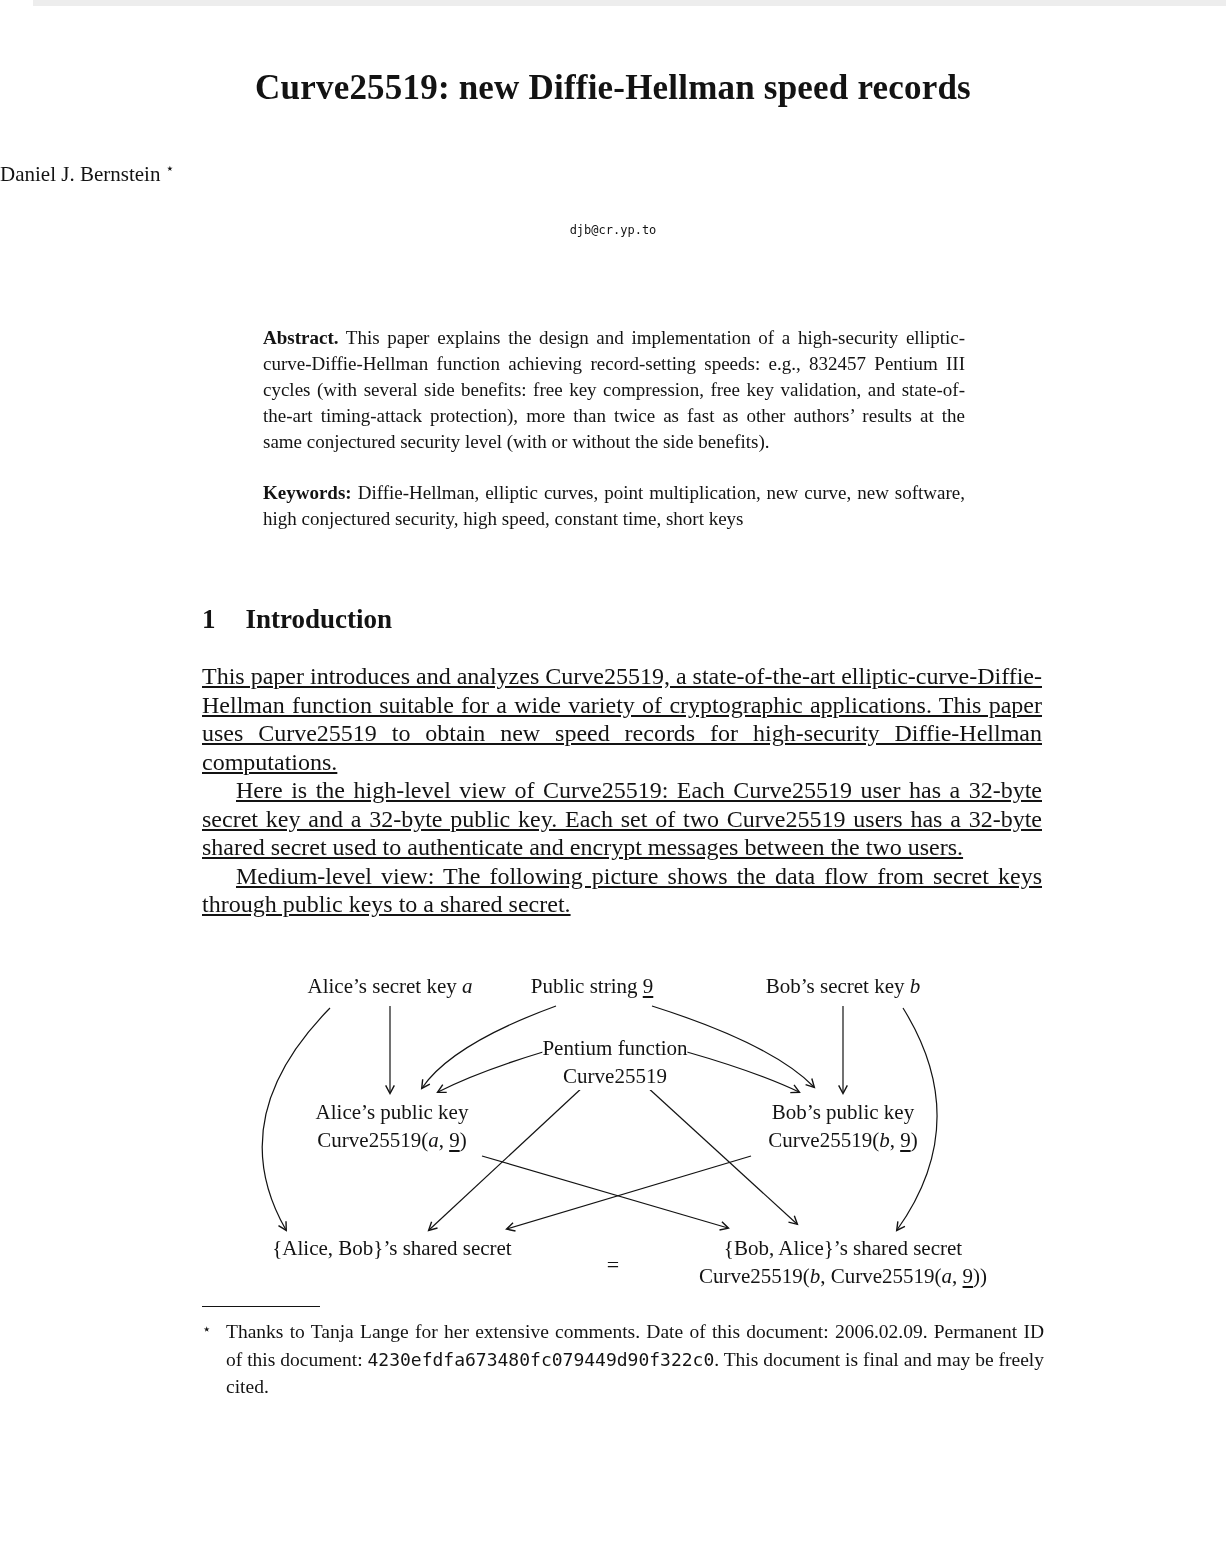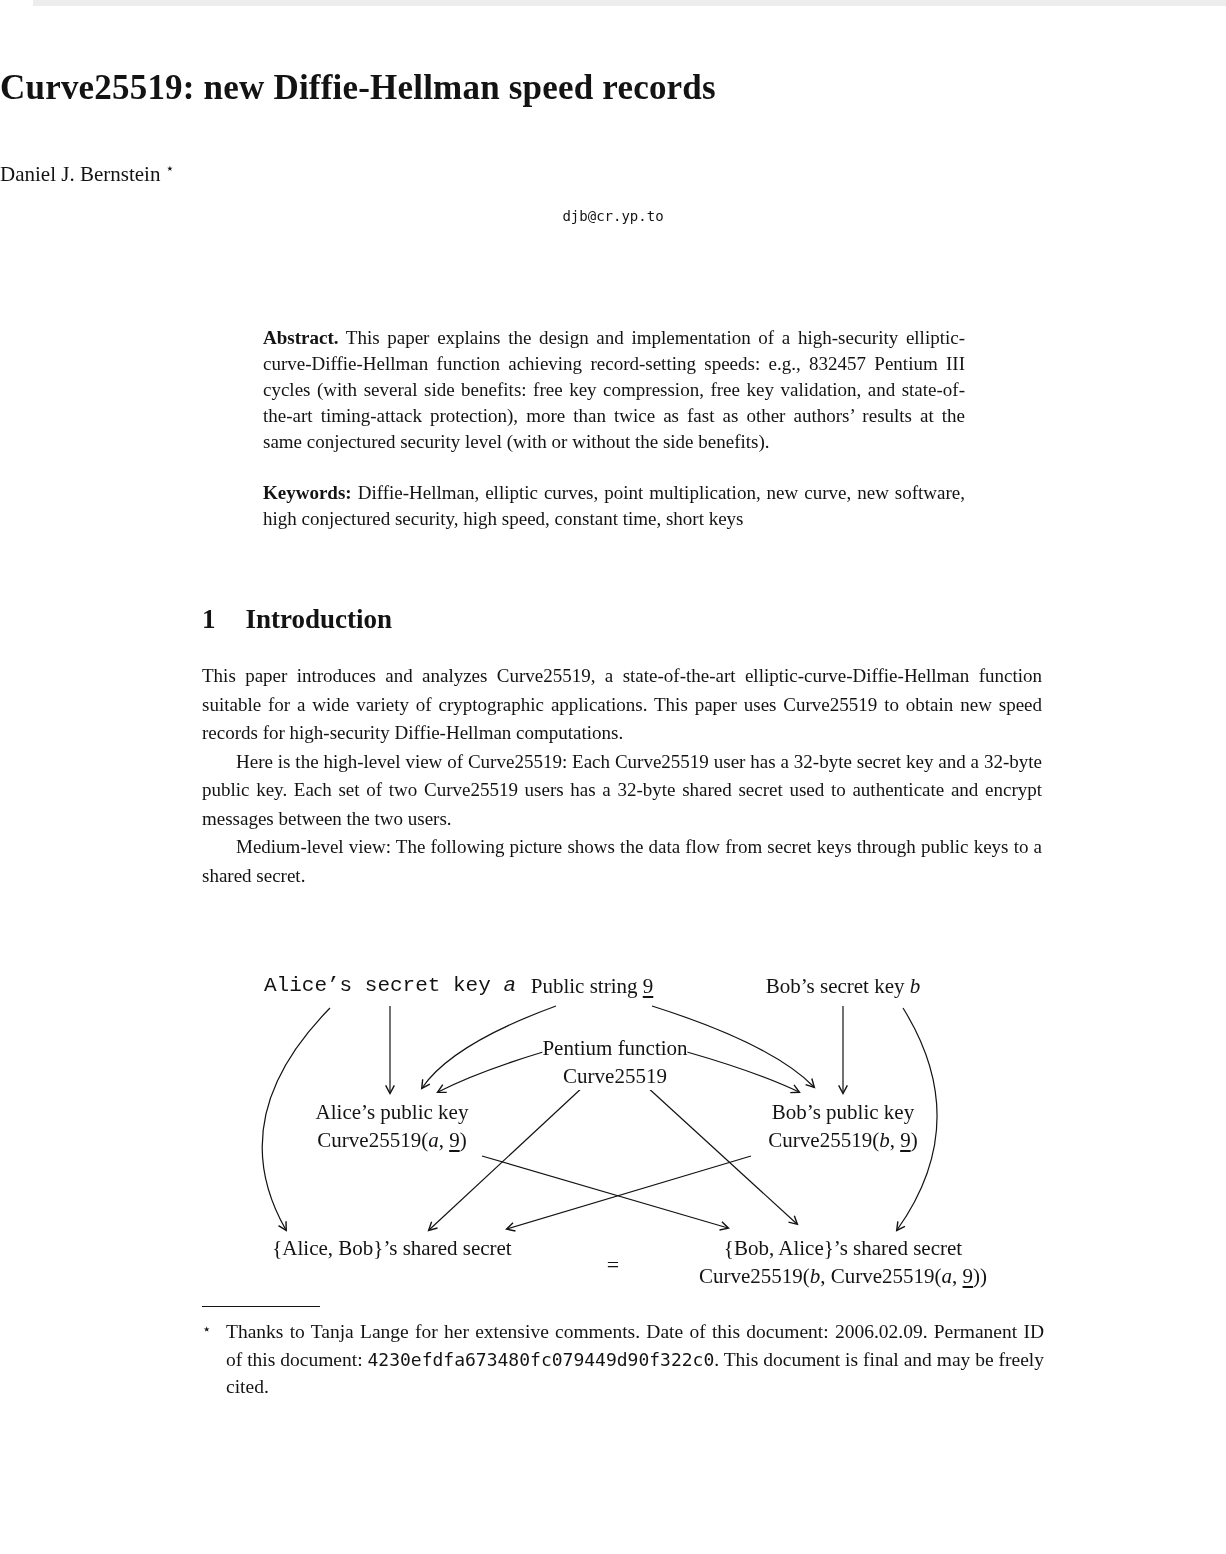--- a/index.html
+++ b/index.html
@@ -4,43 +4,43 @@
 <style>
   html,body { margin:0; padding:0; background:#ffffff; }
   .page {
     position:relative; width:1226px; height:1554px; background:#ffffff;
     font-family:"Liberation Serif", serif; color:#131313; overflow:hidden;
   }
   .top-strip { position:absolute; top:0; left:33px; right:0; height:6px; background:#ededed; }
 
   .title {
     position:absolute; top:68px; left:0; width:100%;
-    text-align:left; font-weight:bold; font-size:35px; letter-spacing:0.2px;
+    text-align:center; font-weight:bold; font-size:35px; letter-spacing:0.2px;
   }
   .author { position:absolute; top:160px; left:0; width:100%; text-align:left; font-size:21px; }
   .author .star { font-size:14px; vertical-align:super; margin-left:5px; }
   .email {
-    position:absolute; top:208px; left:0; width:100%; text-align:center;
-    font-family:"DejaVu Sans Mono", monospace; font-size:14px;
+    position:absolute; top:223px; left:0; width:100%; text-align:center;
+    font-family:"DejaVu Sans Mono", monospace; font-size:12px;
   }
 
   .abstract-block, .keywords-block {
     position:absolute; left:263px; width:702px;
     font-size:19px; line-height:26px; text-align:justify;
   }
   .abstract-block { top:325px; }
   .keywords-block { top:480px; }
   .lead-label { font-weight:bold; }
 
   .section-heading { position:absolute; top:604px; left:202px; font-size:27px; font-weight:bold; }
   .section-number { display:inline-block; margin-right:30px; }
 
   .body-text {
     position:absolute; top:662px; left:202px; width:840px;
-    font-size:19px; line-height:28.5px; text-align:justify;
+    font-size:24px; line-height:28.5px; text-align:justify;text-decoration:underline;
   }
   .body-text p { margin:0; }
   .body-text p.indent { text-indent:34px; }
 
   .diagram { position:absolute; top:960px; left:0; width:1226px; height:352px; font-size:21px; }
   .diagram svg { position:absolute; top:0; left:0; width:1226px; height:352px; }
   .dnode { position:absolute; transform:translateX(-50%); text-align:center; line-height:28px; white-space:nowrap; background:#fff; }
   .mvar { font-style:italic; }
   .gnum { text-decoration:underline; text-underline-offset:3px; }
   .equals { position:absolute; transform:translateX(-50%); font-size:22px; }
@@ -101,21 +101,21 @@
         <path d="M843,46 L843,133" marker-end="url(#arr)"></path>
         <path d="M330,48 Q222,158 286,270" marker-end="url(#arr)"></path>
         <path d="M903,48 Q974,162 897,270" marker-end="url(#arr)"></path>
         <path d="M584,126 L429,270" marker-end="url(#arr)"></path>
         <path d="M646,126 L797,264" marker-end="url(#arr)"></path>
         <path d="M482,196 L728,268" marker-end="url(#arr)"></path>
         <path d="M751,196 L507,269" marker-end="url(#arr)"></path>
       </g>
     </svg>
 
-    <div class="dnode" style="left:390px; top:12px;font-family:Liberation Mono, monospace;">
+    <div class="dnode" style="left:390px; top:12px;">
       <span>Alice’s secret key </span><span class="mvar">a</span>
     </div>
     <div class="dnode" style="left:592px; top:12px;">
       <span>Public string </span><span class="gnum">9</span>
     </div>
     <div class="dnode" style="left:843px; top:12px;">
       <span>Bob’s secret key </span><span class="mvar">b</span>
     </div>
 
     <div class="dnode" style="left:615px; top:74px;">

